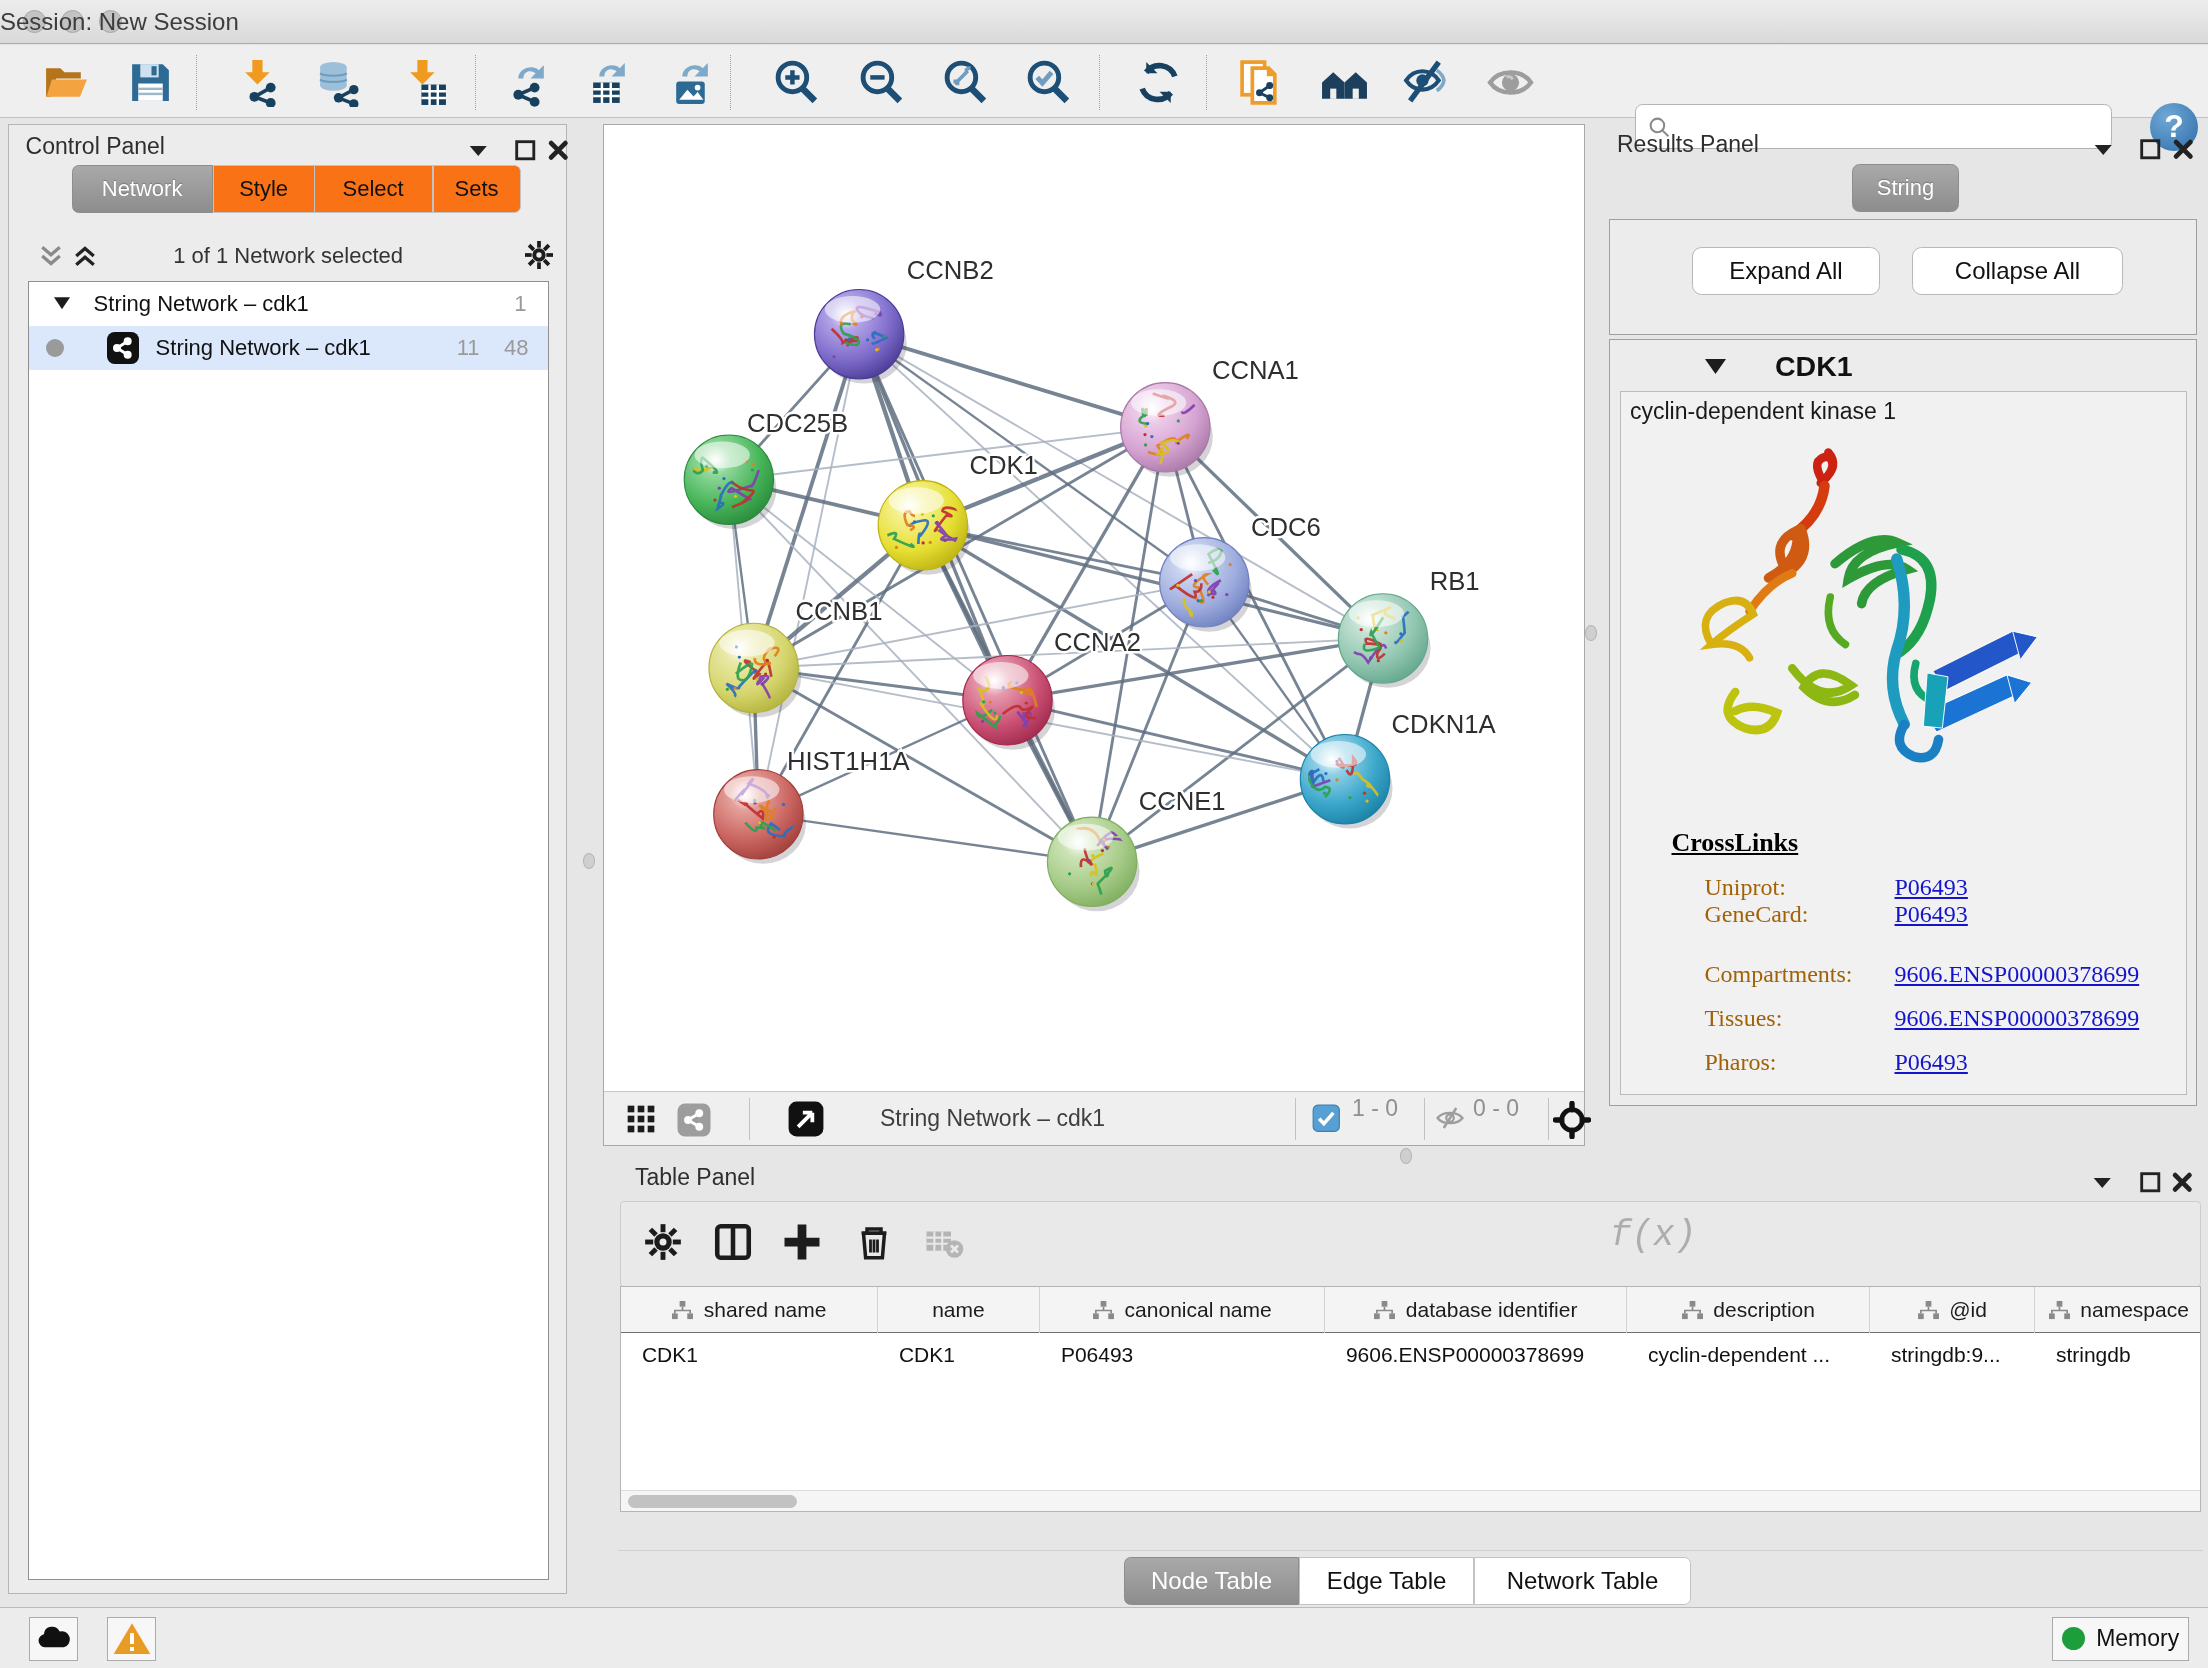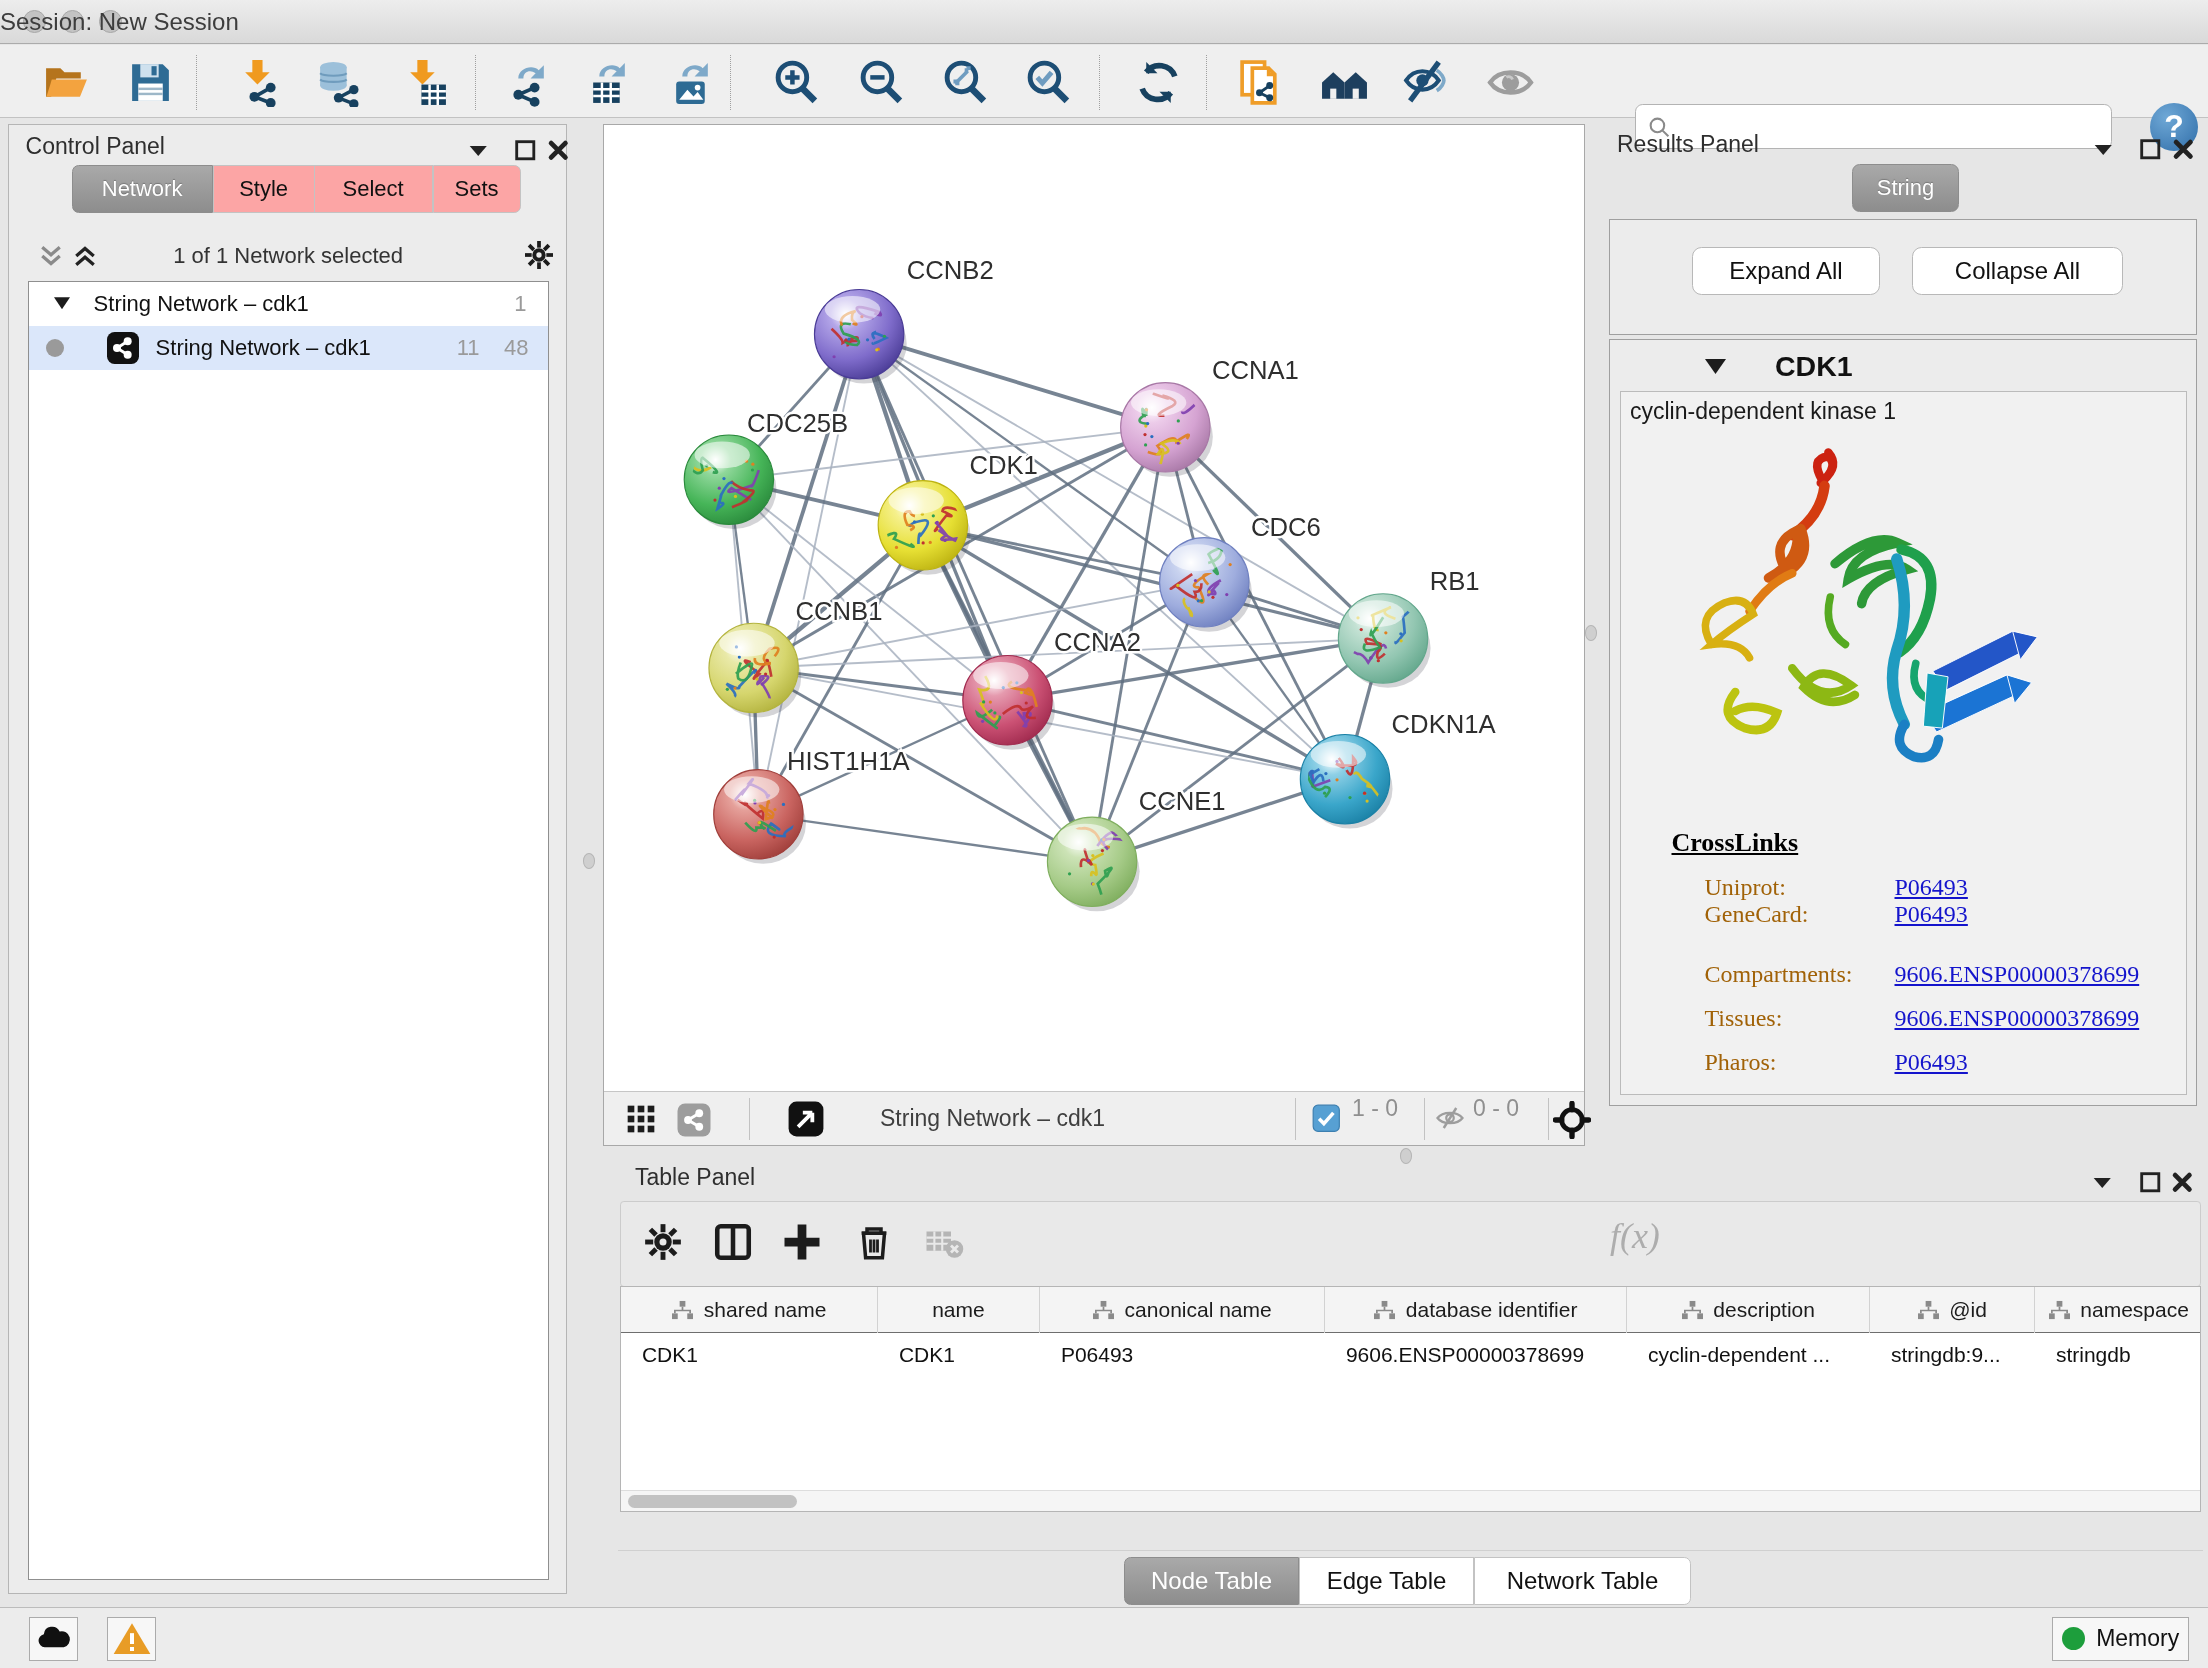--- a/index.html
+++ b/index.html
@@ -29,21 +29,21 @@
     background:radial-gradient(circle at 35% 30%, #6fa8d6, #2f6da8); color:#fff; font-size:32px;
     font-weight:bold; text-align:center; line-height:46px; cursor:pointer; }
 
   
   .panel-title { position:absolute; font-size:23px; color:#2e2e2e; }
   .win-ctl { position:absolute; width:28.5px; height:28.5px; cursor:pointer; }
 
   
   #control-panel { position:absolute; left:7.6px; top:124px; width:559px; height:1470px;
     background:#ececec; border:1px solid #b5b5b5; }
-  .seg { position:absolute; height:48px; background:#fca5a5; border:1px solid #c3c3c3;
+  .seg { position:absolute; height:48px; background:#f97316; border:1px solid #c3c3c3;
     font-size:22px; color:#111; text-align:center; line-height:46px; cursor:pointer; }
   .seg.sel { background:linear-gradient(#a9a9a9,#8d8d8d); color:#fff; border-color:#8d8d8d;
     text-shadow:0 -1px 1px rgba(0,0,0,.25); }
   #cp-status-row { position:absolute; left:0; top:110px; width:100%; height:44px; }
   #cp-status-text { position:absolute; left:118px; top:7.6px; width:323px; text-align:center;
     font-size:22px; color:#333; }
   #cp-list { position:absolute; left:19px; top:156px; width:521px; height:1299px;
     background:#fff; border:1px solid #8f8f8f; }
   .cp-row { position:absolute; left:0; width:100%; height:44px; font-size:22px; color:#111; cursor:pointer; }
   .cp-row .count { position:absolute; font-size:22px; color:#9a9a9a; }
@@ -80,21 +80,21 @@
   #rp-crosslinks h3 { position:absolute; left:51px; top:0; font-size:26px; color:#000;text-decoration:underline; }
   .xl-row { position:absolute; left:0; width:100%; height:44px; }
   .xl-label { position:absolute; left:84px; font-size:24px; color:#a16207; }
   .xl-value { position:absolute; left:274px; font-size:24px; color:#1414cc; text-decoration:underline; cursor:pointer; }
 
   
   #table-panel { position:absolute; left:618px; top:1153px; width:1585px; height:453px; }
   #tp-toolbar { position:absolute; left:1.9px; top:48px; width:1581px; height:86px;
     background:#e9e9e9; border:1px solid #cccccc; border-radius:3.8px; }
   .tp-icon { position:absolute; top:19px; width:48px; height:48px; cursor:pointer; }
-  #tp-fx { position:absolute; left:989px; top:13.3px; font-family:Liberation Serif, serif;
+  #tp-fx { position:absolute; left:989px; top:13.3px; font-family:Liberation Mono, monospace;
     font-style:italic; font-size:36px; color:#adadad; }
   #tp-table { position:absolute; left:1.9px; top:133px; width:1581px; height:226px;
     background:#fff; border:1px solid #b5b5b5; overflow:hidden; }
   #tp-header { position:absolute; left:0; top:0; width:100%; height:46px;
     background:#f4f4f4; border-bottom:1.9px solid #6e6e6e; display:flex; }
   .th { position:relative; height:46px; display:flex; align-items:center; justify-content:center;
     gap:9.5px; font-size:21px; color:#1c1c1c; border-right:1px solid #d2d2d2; overflow:hidden;
     white-space:nowrap; flex:none; cursor:pointer; }
   #tp-row { position:absolute; left:0; top:46px; width:100%; height:44px; display:flex; cursor:pointer; }
   .td { height:44px; line-height:44px; padding-left:21px; font-size:21px; color:#111;

